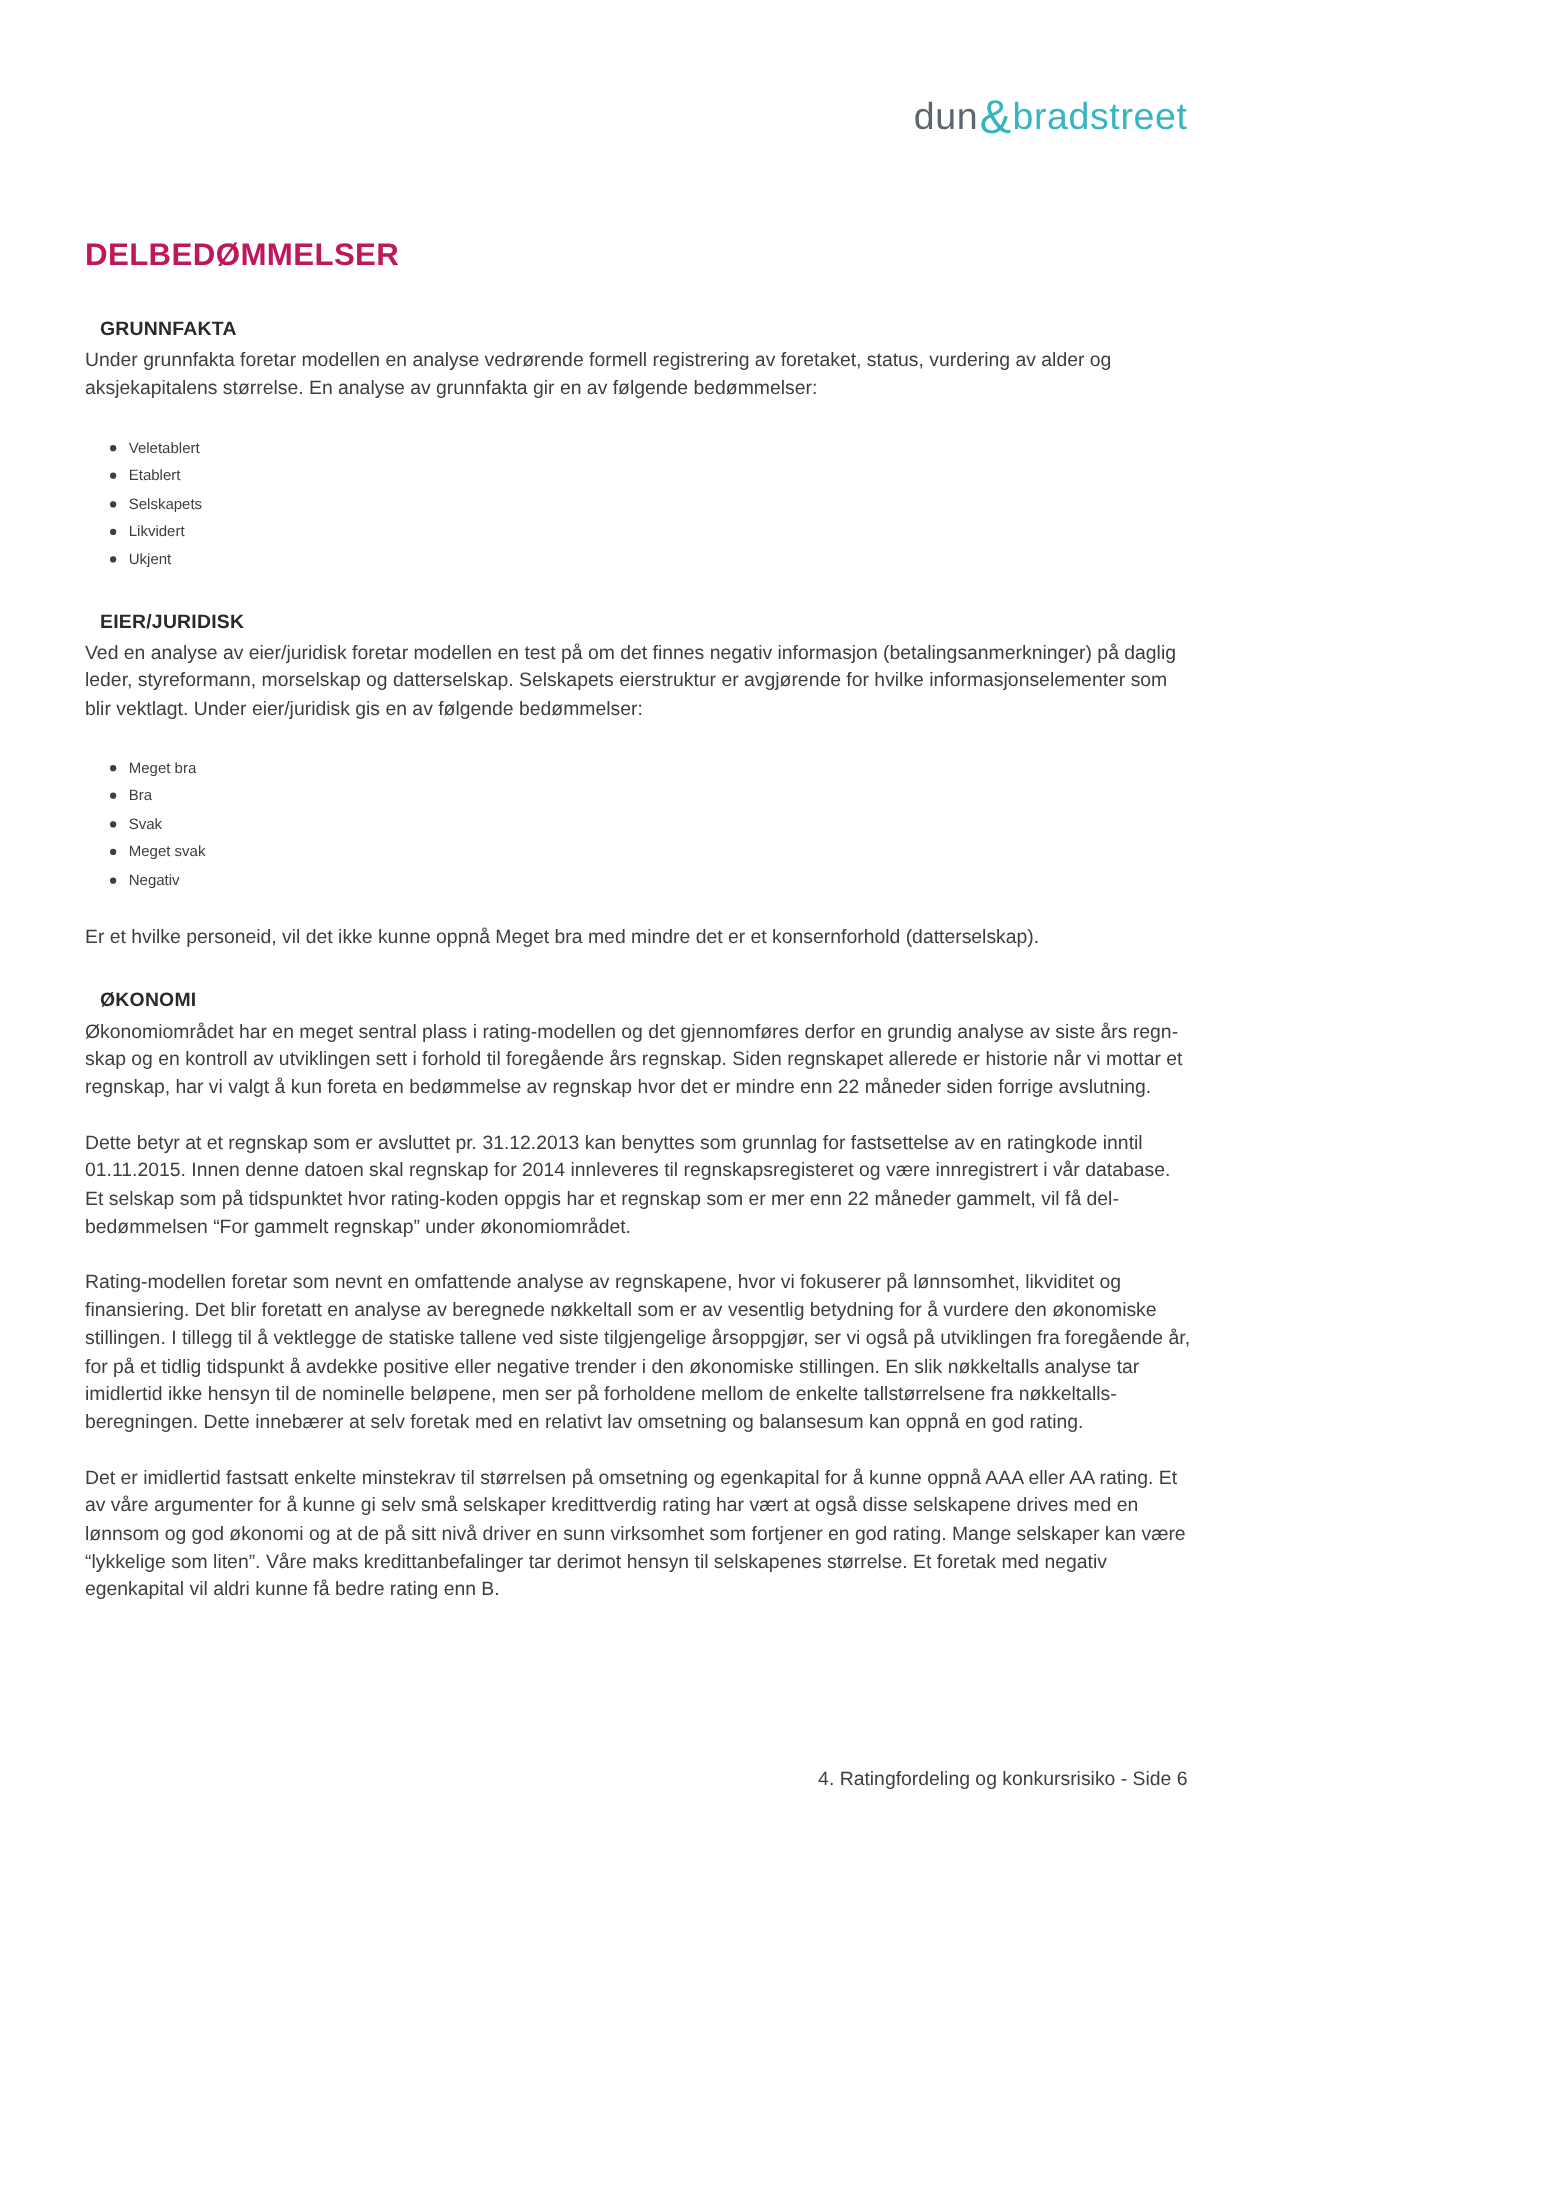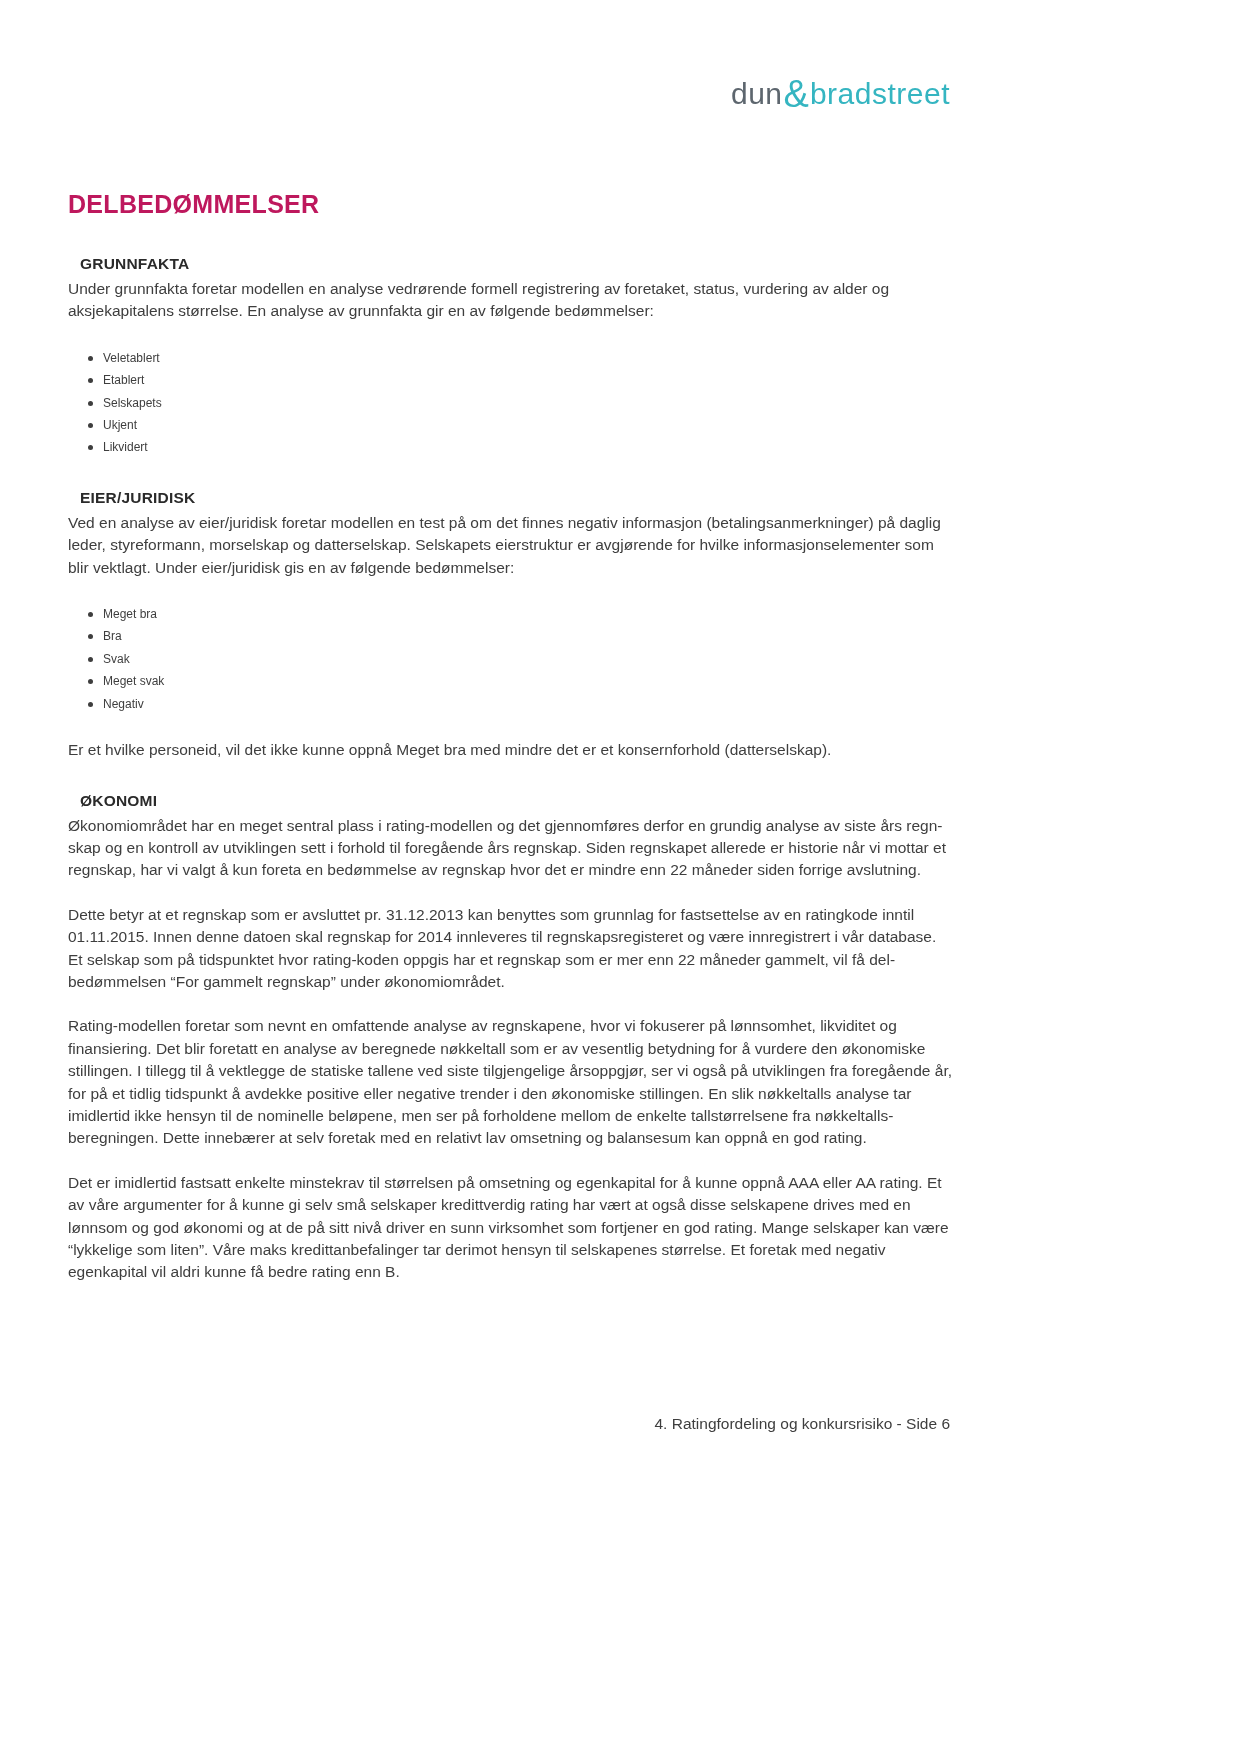--- a/index.html
+++ b/index.html
@@ -111,22 +111,22 @@
 
     <h1 class="doc-title">DELBEDØMMELSER</h1>
 
     <div class="section">
       <h2 class="section-heading">GRUNNFAKTA</h2>
       <p class="para">Under grunnfakta foretar modellen en analyse vedrørende formell registrering av foretaket, status, vurdering av alder og aksjekapitalens størrelse. En analyse av grunnfakta gir en av følgende bedømmelser:</p>
       <ul class="bullet-list">
         <li class="bullet-item">Veletablert</li>
         <li class="bullet-item">Etablert</li>
         <li class="bullet-item">Selskapets</li>
+        <li class="bullet-item">Likvidert</li>
         <li class="bullet-item">Ukjent</li>
-        <li class="bullet-item">Likvidert</li>
       </ul>
     </div>
 
     <div class="section">
       <h2 class="section-heading">EIER/JURIDISK</h2>
       <p class="para">Ved en analyse av eier/juridisk foretar modellen en test på om det finnes negativ informasjon (betalingsanmerkninger) på daglig leder, styreformann, morselskap og datterselskap. Selskapets eierstruktur er avgjørende for hvilke informasjonselementer som blir vektlagt. Under eier/juridisk gis en av følgende bedømmelser:</p>
       <ul class="bullet-list">
         <li class="bullet-item">Meget bra</li>
         <li class="bullet-item">Bra</li>
         <li class="bullet-item">Svak</li>

